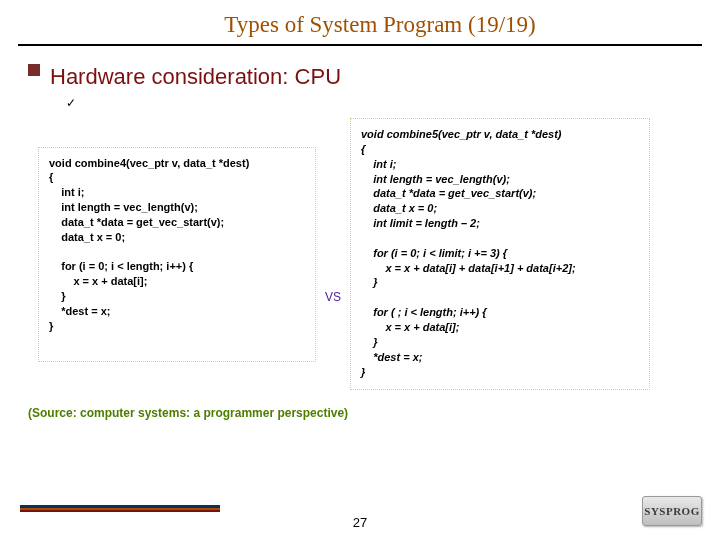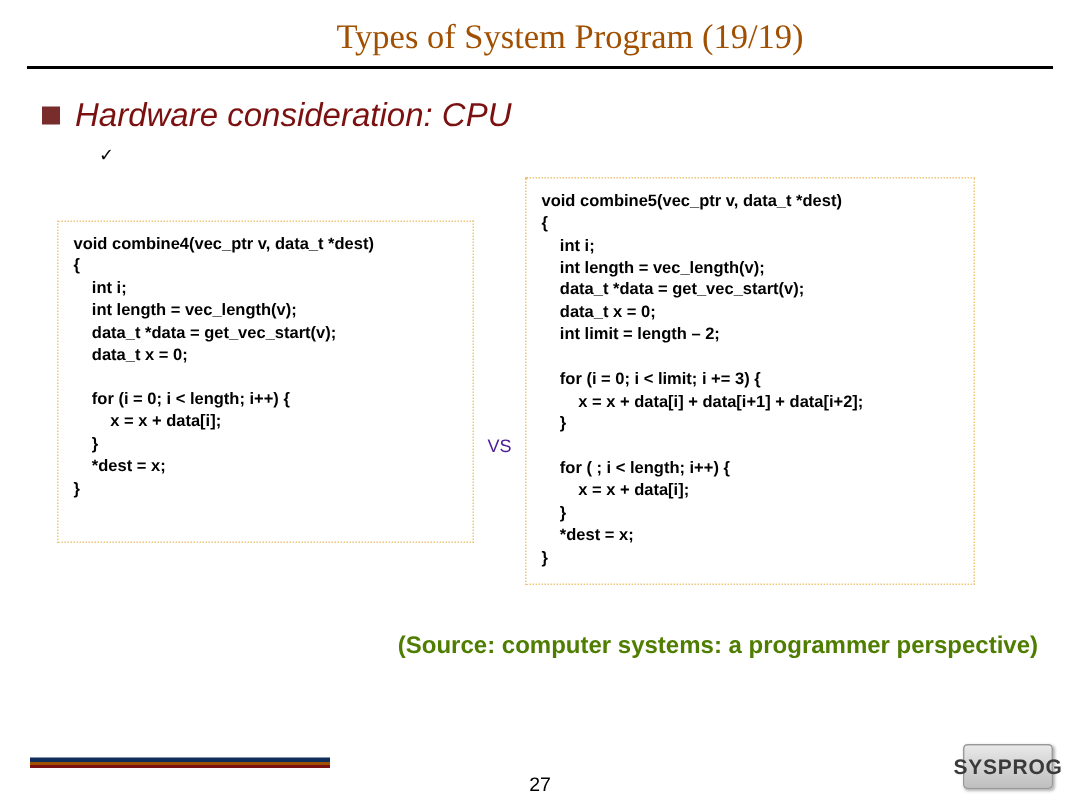--- a/index.html
+++ b/index.html
@@ -23,24 +23,23 @@
   .title-rule {
     height: 2px;
     background: #000;
     margin: 0 18px 12px 18px;
   }
   .content {
     padding: 6px 28px 0 28px;
   }
   .bullet-row {
     display: flex;
-    align-items: center;
+    align-items: flex-start;
     gap: 10px;
     margin-bottom: 6px;
-    font-style: italic;
   }
   .square-bullet {
     width: 12px;
     height: 12px;
     background: #792c2c;
     flex-shrink: 0;
   }
   .bullet-text {
     color: #7b1010;
     font-size: 22px;
@@ -77,37 +76,38 @@
     line-height: 1.35;
     white-space: pre;
   }
   .code-left {
     width: 278px;
     height: 215px;
   }
   .code-right {
     width: 300px;
     height: 272px;
+    font-style: italic;
   }
   .vs-col {
     padding-top: 86px;
     color: #4c1d95;
     font-family: Verdana, Arial, sans-serif;
     font-size: 12px;
     font-weight: normal;
     width: 22px;
     text-align: center;
   }
   .source-note {
-    text-align: right;
+    text-align: left;
     color: #4e7d00;
     font-family: Verdana, Arial, sans-serif;
-    font-size: 16px;
+    font-size: 12px;
     font-weight: bold;
-    margin-top: 32px;
+    margin-top: 16px;
   }
   .footer {
     position: absolute;
     left: 0;
     right: 0;
     bottom: 10px;
     height: 30px;
   }
   .footer-bar {
     position: absolute;
@@ -135,22 +135,22 @@
     height: 30px;
     background: linear-gradient(180deg,#e8e8e8,#bfbfbf);
     border: 1px solid #999;
     border-radius: 3px;
     box-shadow: 1px 1px 2px rgba(0,0,0,0.3);
     display: flex;
     align-items: center;
     justify-content: center;
   }
   .logo-text {
-    font-family: Liberation Sans, sans-serif;
-    font-size: 14px;
+    font-family: Liberation Serif, serif;
+    font-size: 11px;
     font-weight: bold;
     color: #3a3a3a;
     letter-spacing: 0.5px;
   }
 </style>
 </head>
 <body>
 
 <div class="title">Types of System Program (19/19)</div>
 <div class="title-rule"></div>

